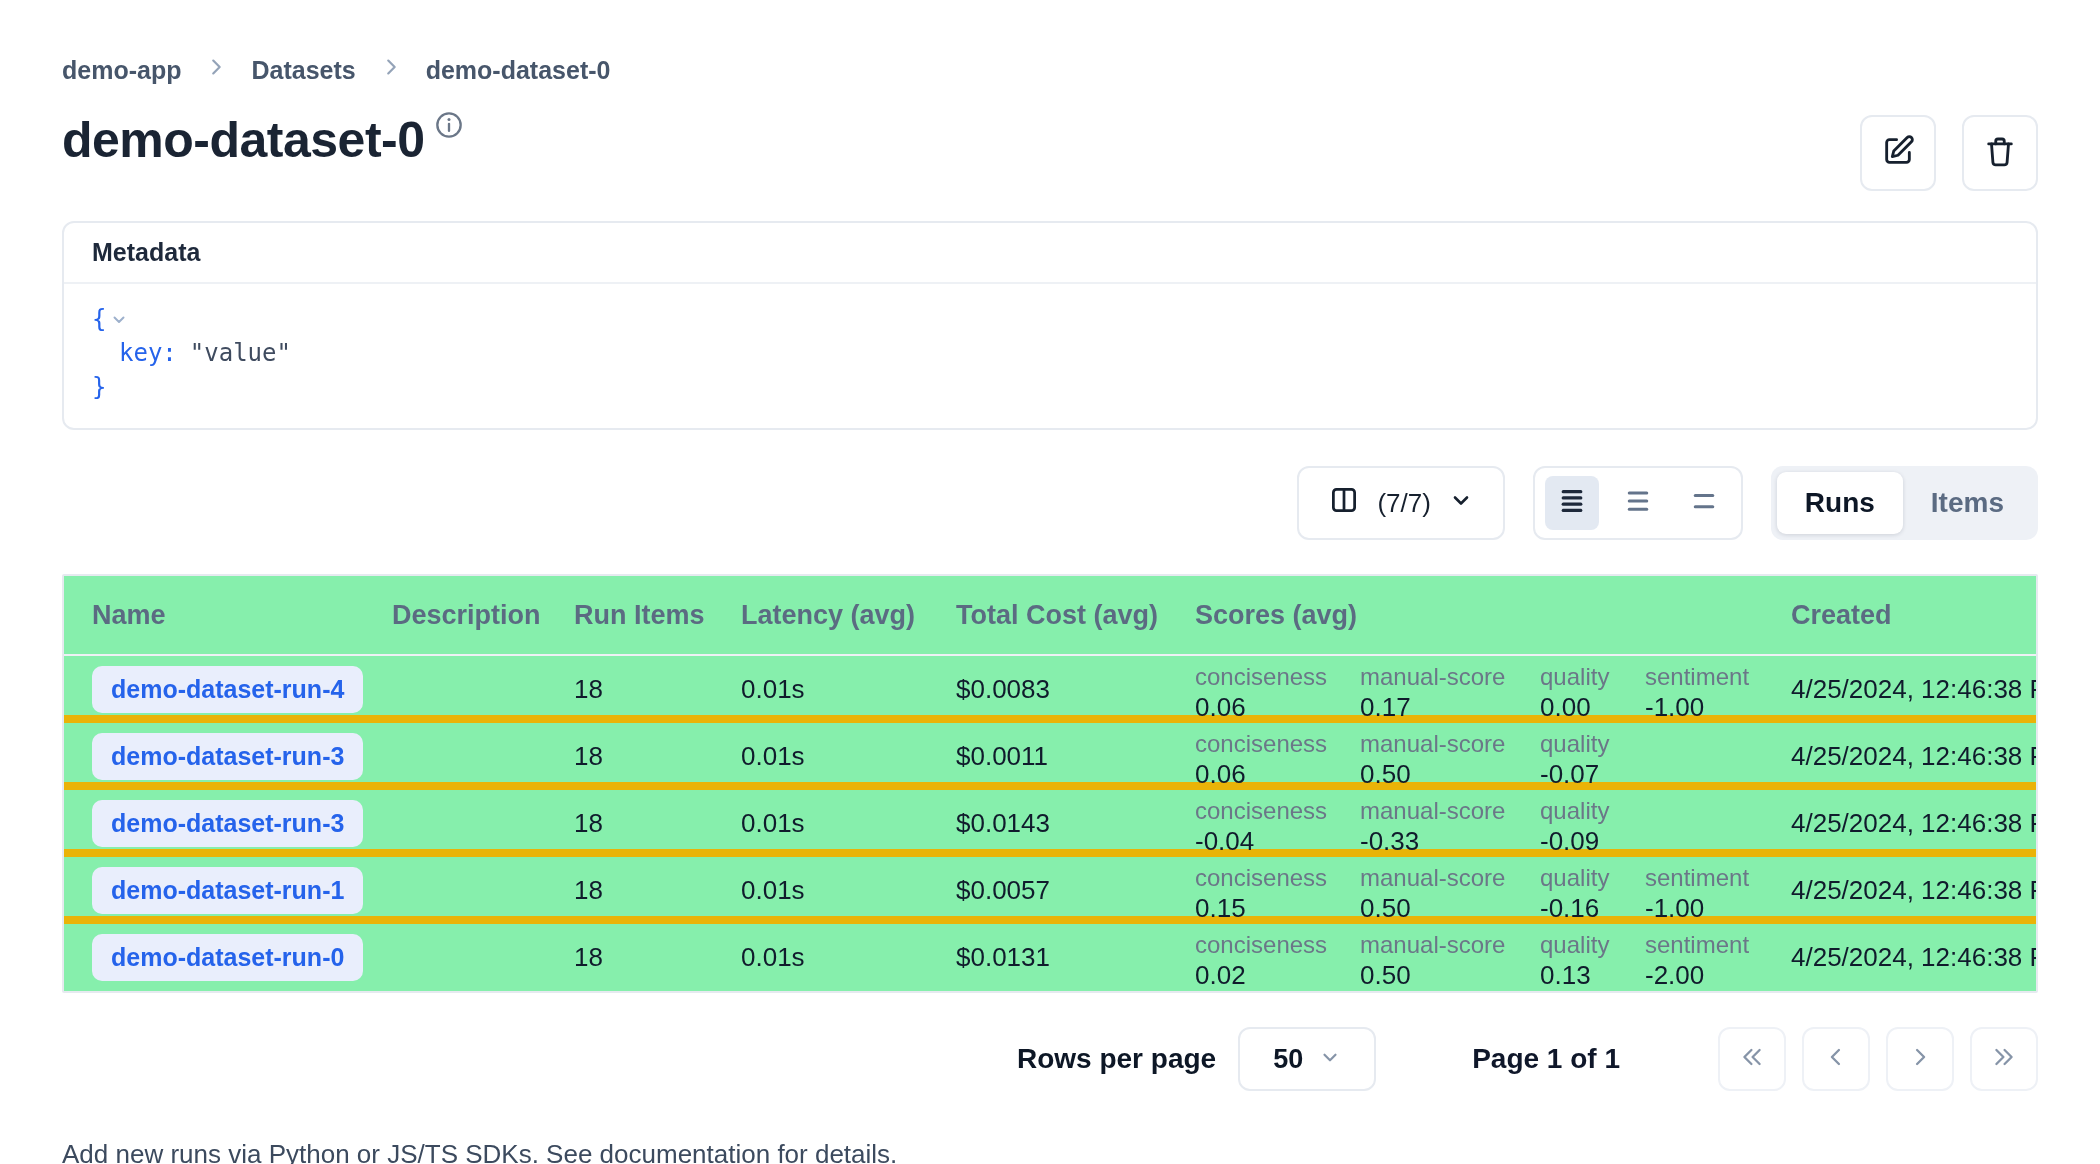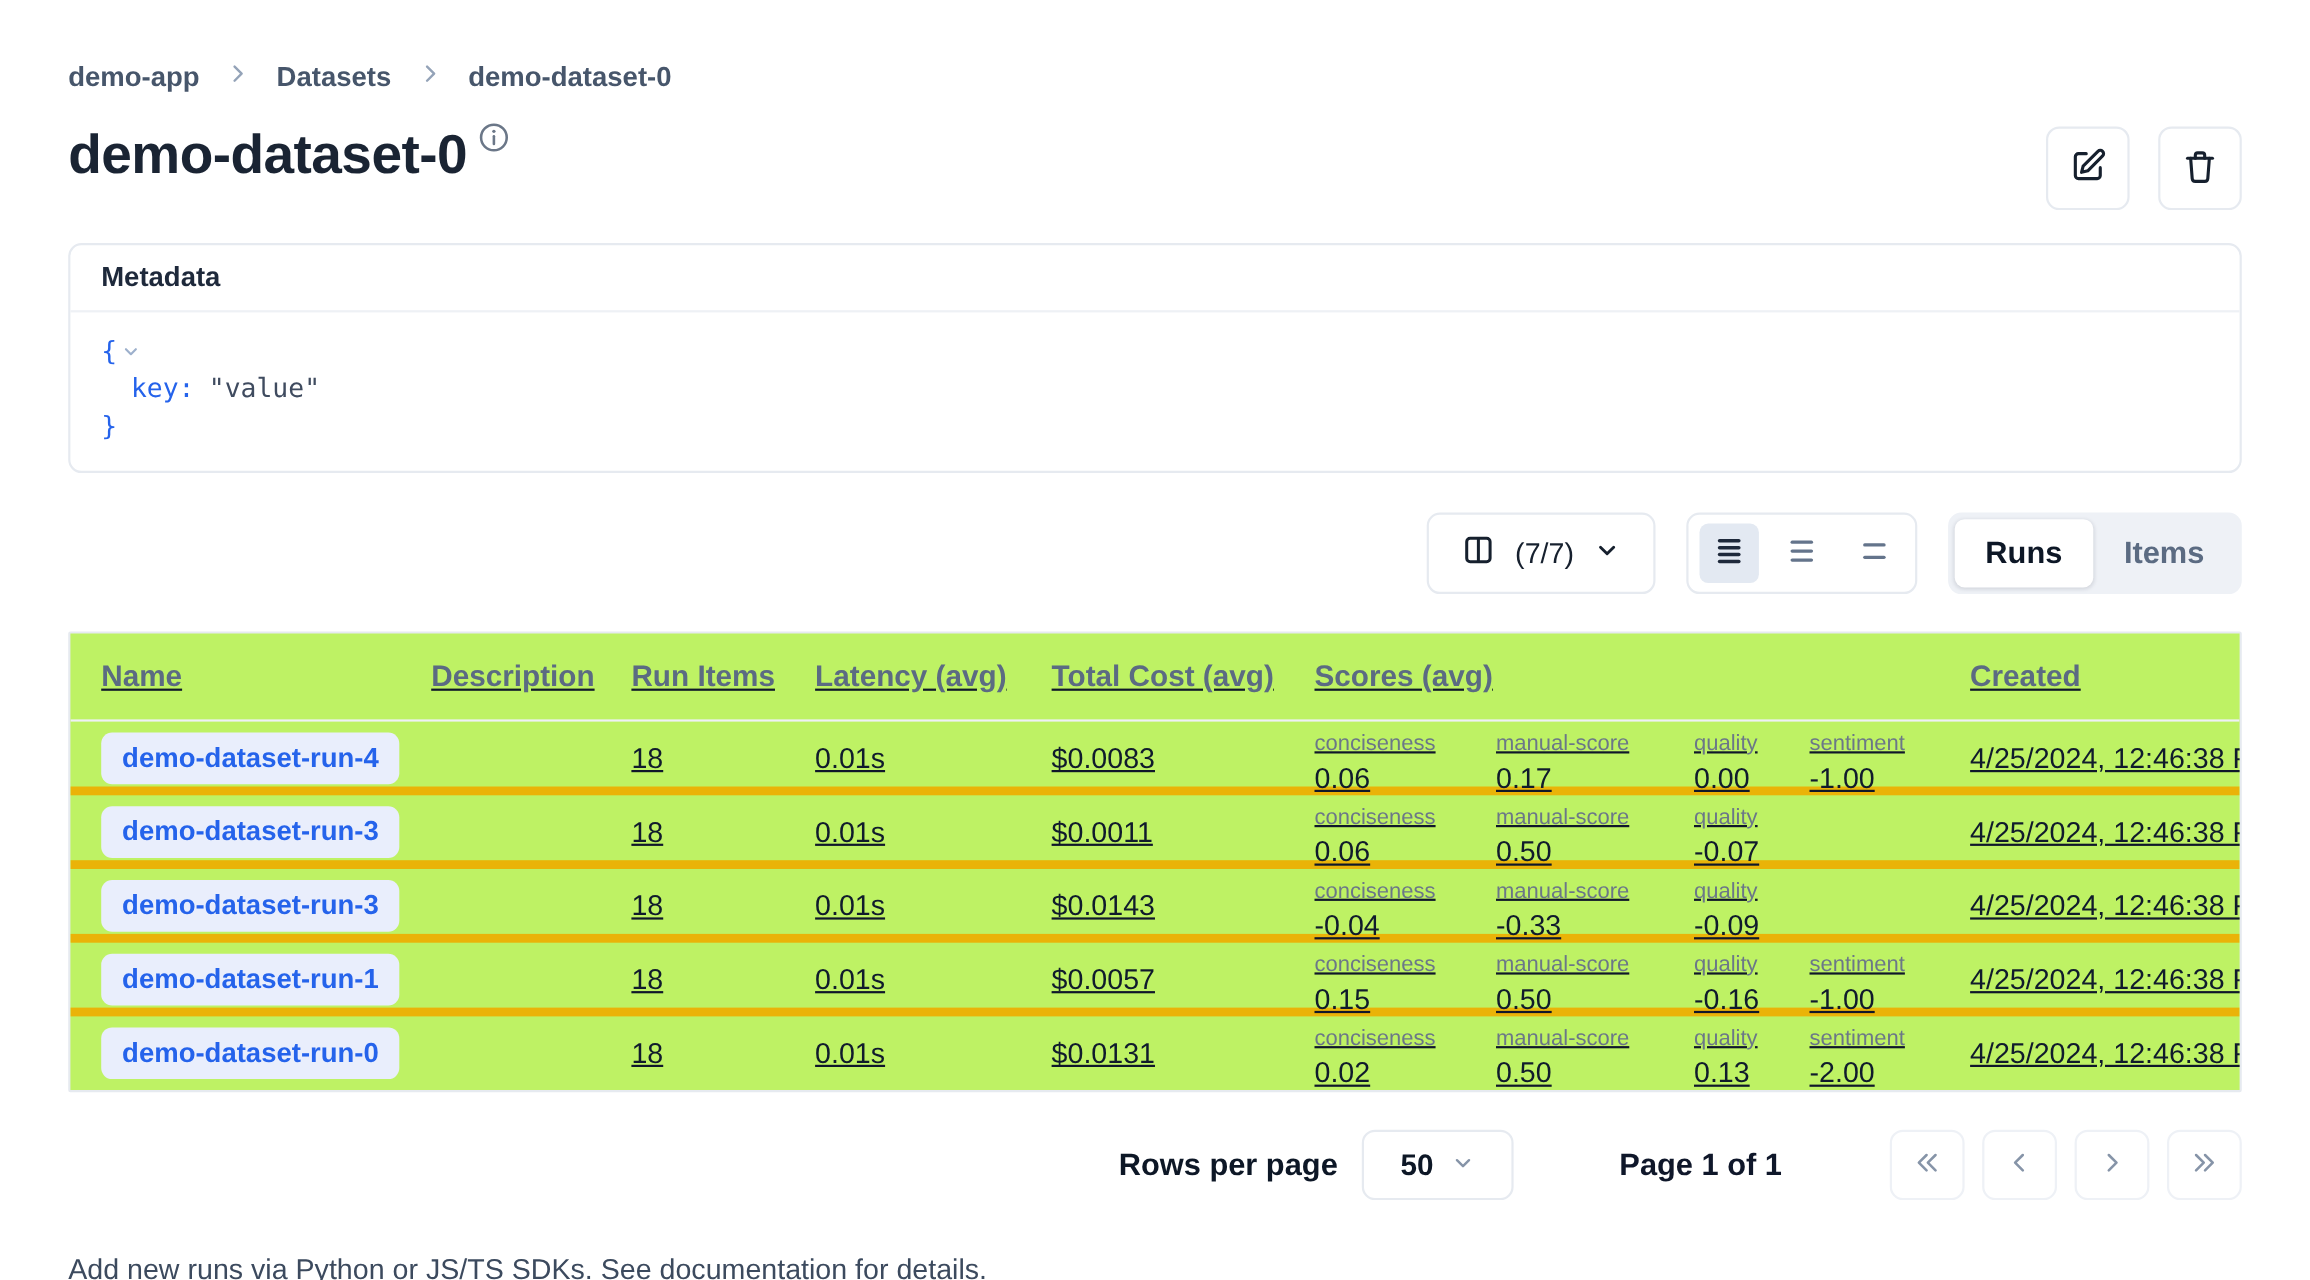--- a/index.html
+++ b/index.html
@@ -42,32 +42,32 @@
                    border: 2px solid #e6eaf0; border-radius: 12px; background: #fff; }
   .density-btn { width: 54px; height: 54px; border-radius: 8px; display: flex; align-items: center;
                  justify-content: center; cursor: pointer; }
   .density-btn.active { background: #e3e9f2; }
   .tab-group { display: flex; align-items: center; background: #eef1f6; border-radius: 12px; padding: 6px; height: 74px; }
   .tab { padding: 0 28px; height: 62px; display: flex; align-items: center; font-size: 28px; font-weight: 600;
          color: #5b6b82; border-radius: 9px; cursor: pointer; }
   .tab.active { background: #fff; color: #0d1726; box-shadow: 0 1px 4px rgba(15,23,42,.14); font-weight: 700; }
 
   
-  .table-card { margin-top: 34px; border: 2px solid #e6eaf0; border-radius: 2px; overflow: hidden; background: #bef264; text-decoration: underline; }
+  .table-card { margin-top: 34px; border: 2px solid #e6eaf0; border-radius: 2px; overflow: hidden; background: #86efac; }
   .trow { display: grid; grid-template-columns: 300px 182px 167px 215px 239px 596px 280px;
           padding-left: 28px; align-items: center; }
   .thead { height: 80px; font-size: 27px; font-weight: 600; color: #5b6b82; border-bottom: 2px solid #eef1f5; }
   .tbody-row { height: 67px; border-bottom: 8px solid #eab308; font-size: 26px; color: #101b2c; cursor: pointer; }
   .tbody-row:last-child { border-bottom: none; }
   .name-cell { }
   .name-pill { display: inline-block; background: #e9eefc; color: #2563eb; font-weight: 700; font-size: 25px;
                padding: 9px 19px; border-radius: 10px; cursor: pointer; }
   .scores-cell { display: flex; align-self: stretch; padding-top: 7px; }
   .score { display: flex; flex-direction: column; }
-  .score-label { font-size: 20px; color: #6b7788; line-height: 27px; }
+  .score-label { font-size: 24px; color: #6b7788; line-height: 27px; }
   .score-value { font-size: 26px; color: #101b2c; line-height: 30px; margin-top: 2px; }
   .created-cell { white-space: nowrap; }
 
   
   .pagination { display: flex; justify-content: flex-end; align-items: center; margin-top: 34px; text-align: right; }
   .rpp-label { font-size: 28px; font-weight: 700; color: #0d1726; }
   .rpp-select { margin-left: 22px; width: 138px; height: 64px; border: 2px solid #e6eaf0; border-radius: 12px;
                 display: flex; align-items: center; justify-content: center; gap: 16px; font-size: 27px;
                 font-weight: 600; color: #0d1726; cursor: pointer; background: #fff; }
   .page-info { margin-left: 96px; font-size: 28px; font-weight: 700; color: #0f172a; }

